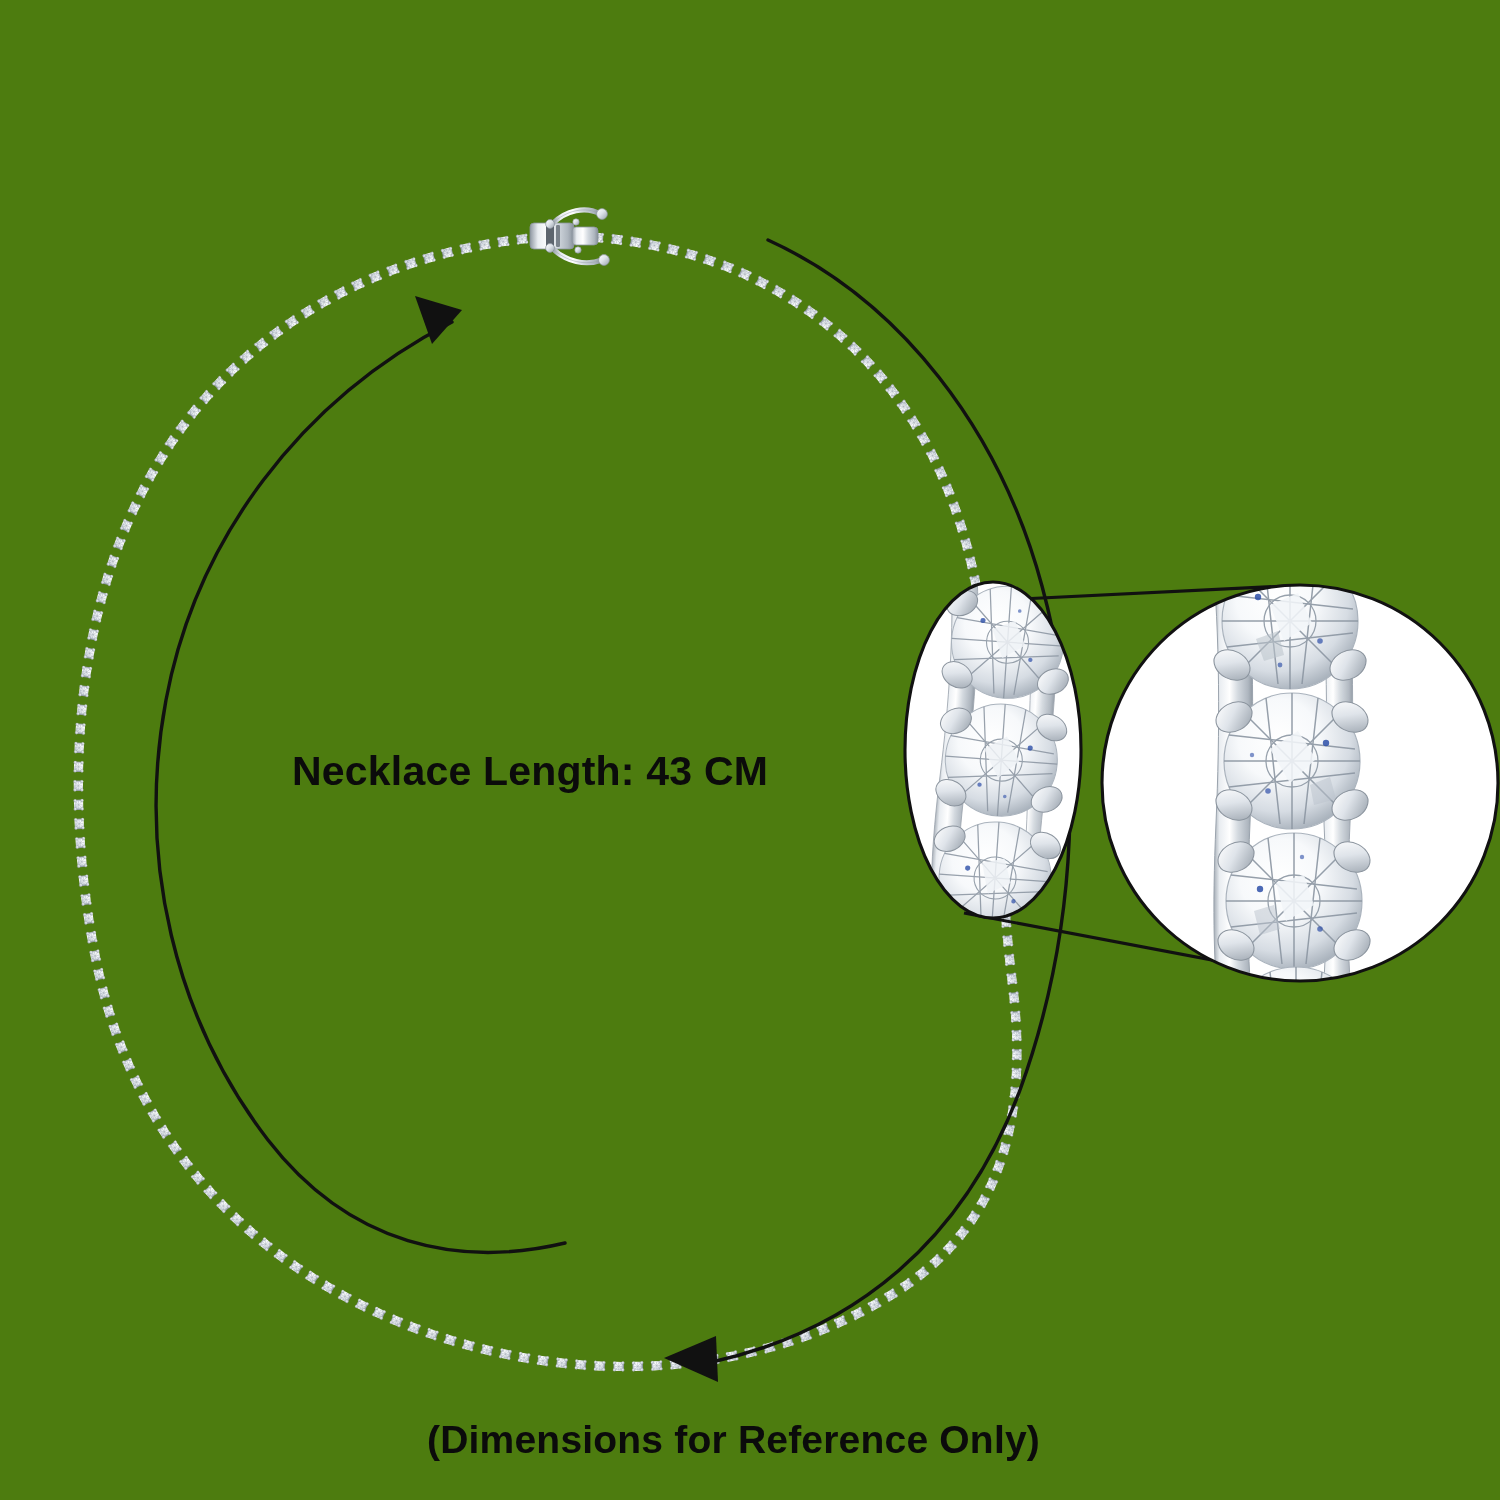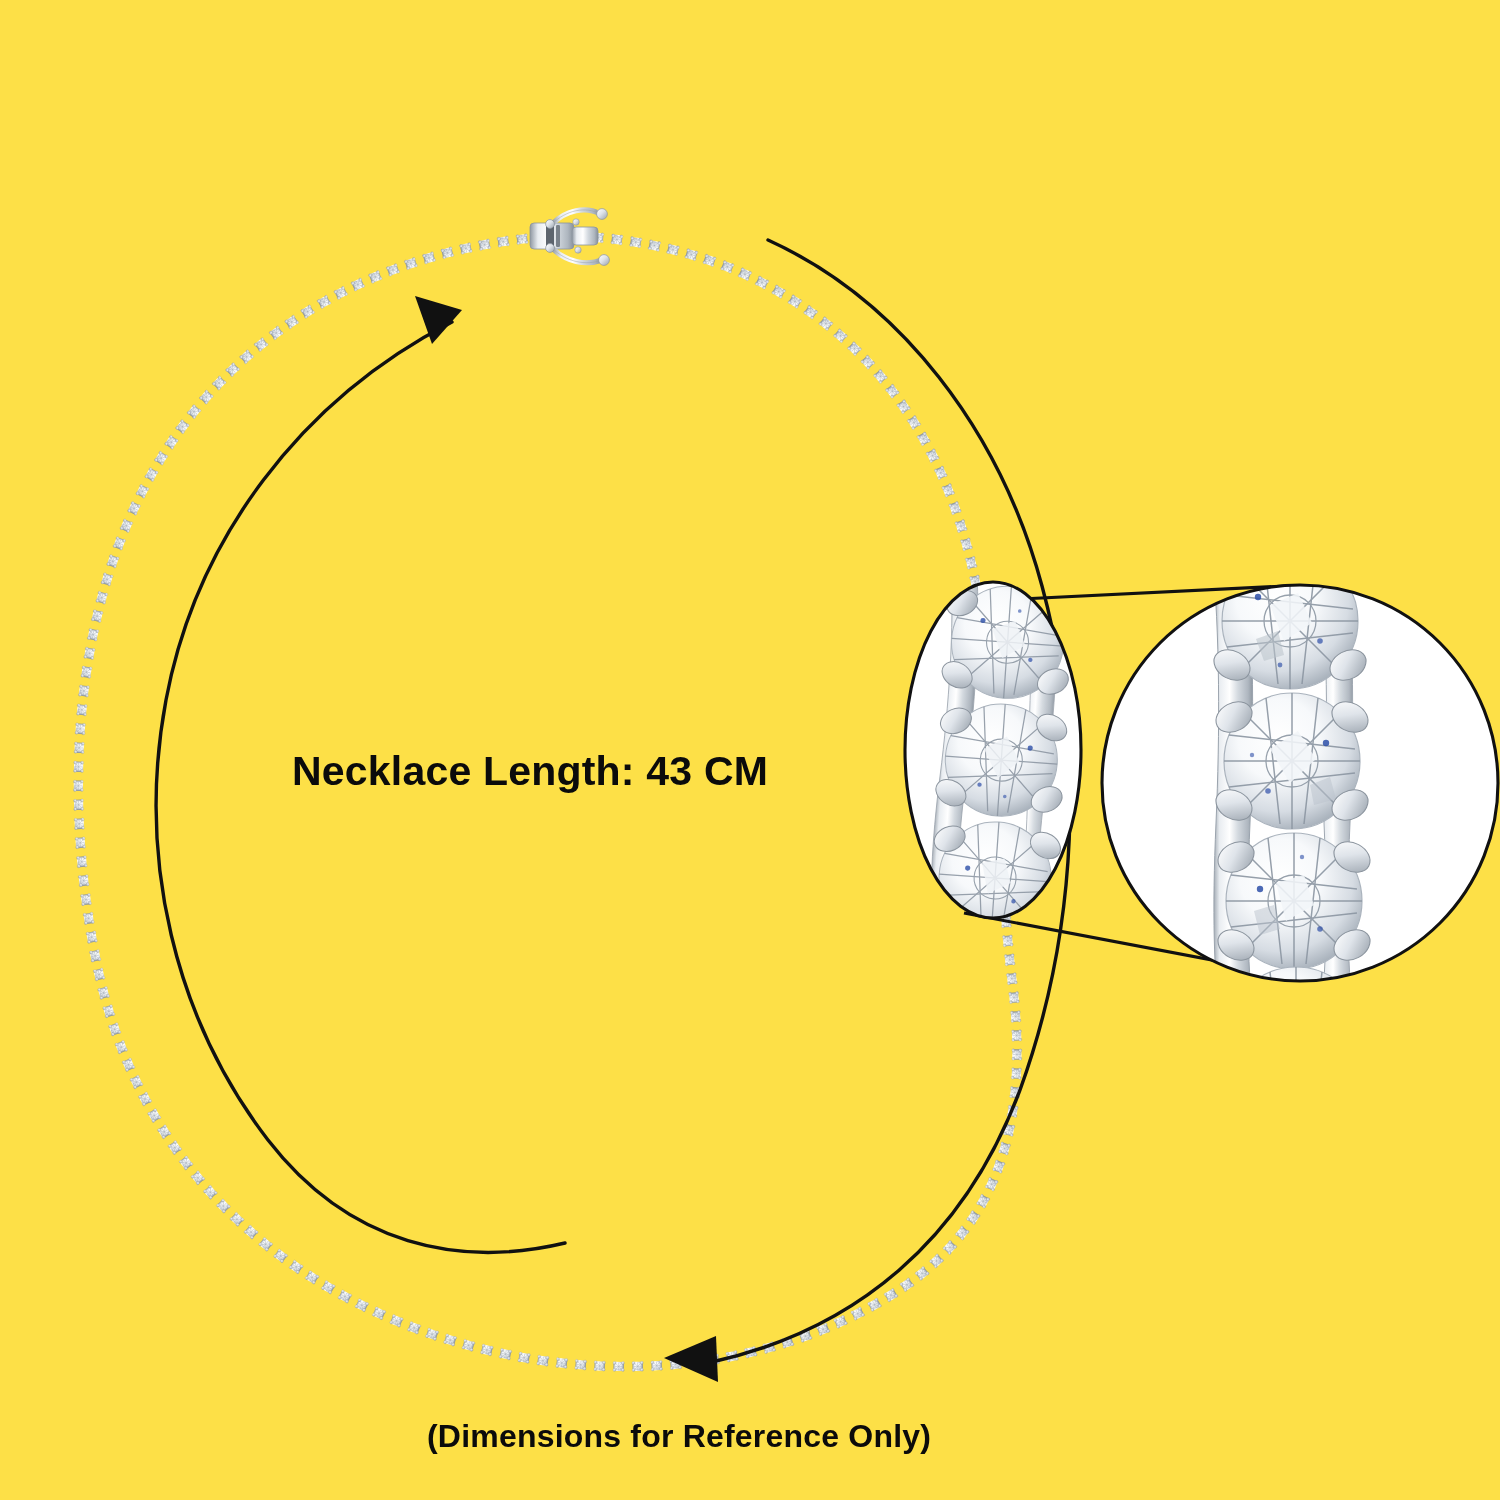--- a/index.html
+++ b/index.html
@@ -4,21 +4,21 @@
 <style>
   html, body {
     margin: 0;
     padding: 0;
     background: #ffffff;
   }
   #stage {
     position: relative;
     width: 1500px;
     height: 1500px;
-    background: #fde047;
+    background: #4d7c0f;
     overflow: hidden;
     font-family: "Liberation Sans", sans-serif;
   }
   #diagram-svg {
     position: absolute;
     left: 0;
     top: 0;
     width: 1500px;
     height: 1500px;
   }
@@ -32,21 +32,21 @@
   }
   #length-label {
     left: 292px;
     top: 748px;
     font-size: 41px;
     letter-spacing: 0.2px;
   }
   #reference-caption {
     left: 427px;
     top: 1418px;
-    font-size: 32px;
+    font-size: 39px;
     letter-spacing: 0.2px;
   }
 </style>
 </head>
 <body>
 
 <div id="stage">
 
   <svg id="diagram-svg" viewBox="0 0 1500 1500">
     <defs>

